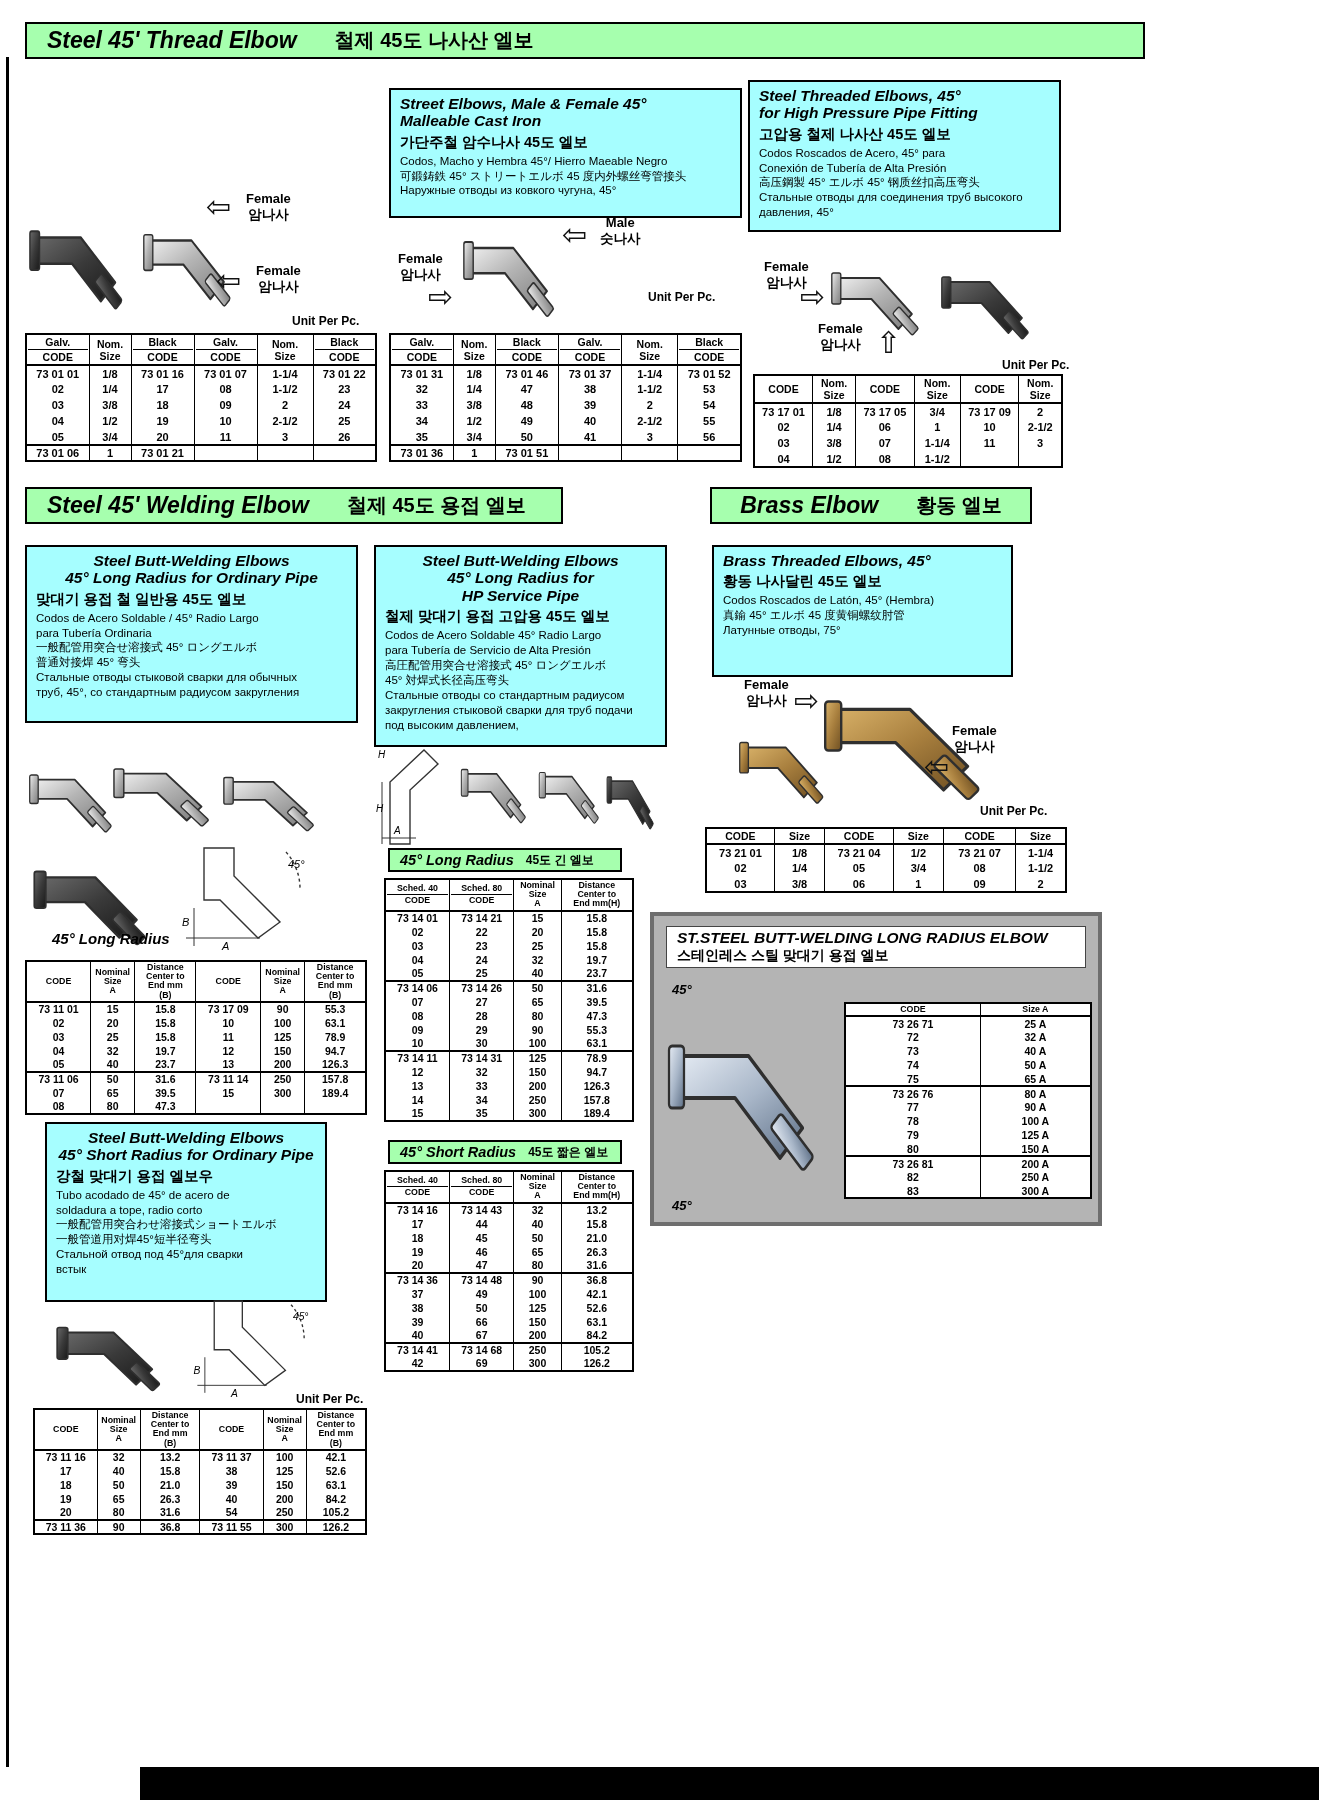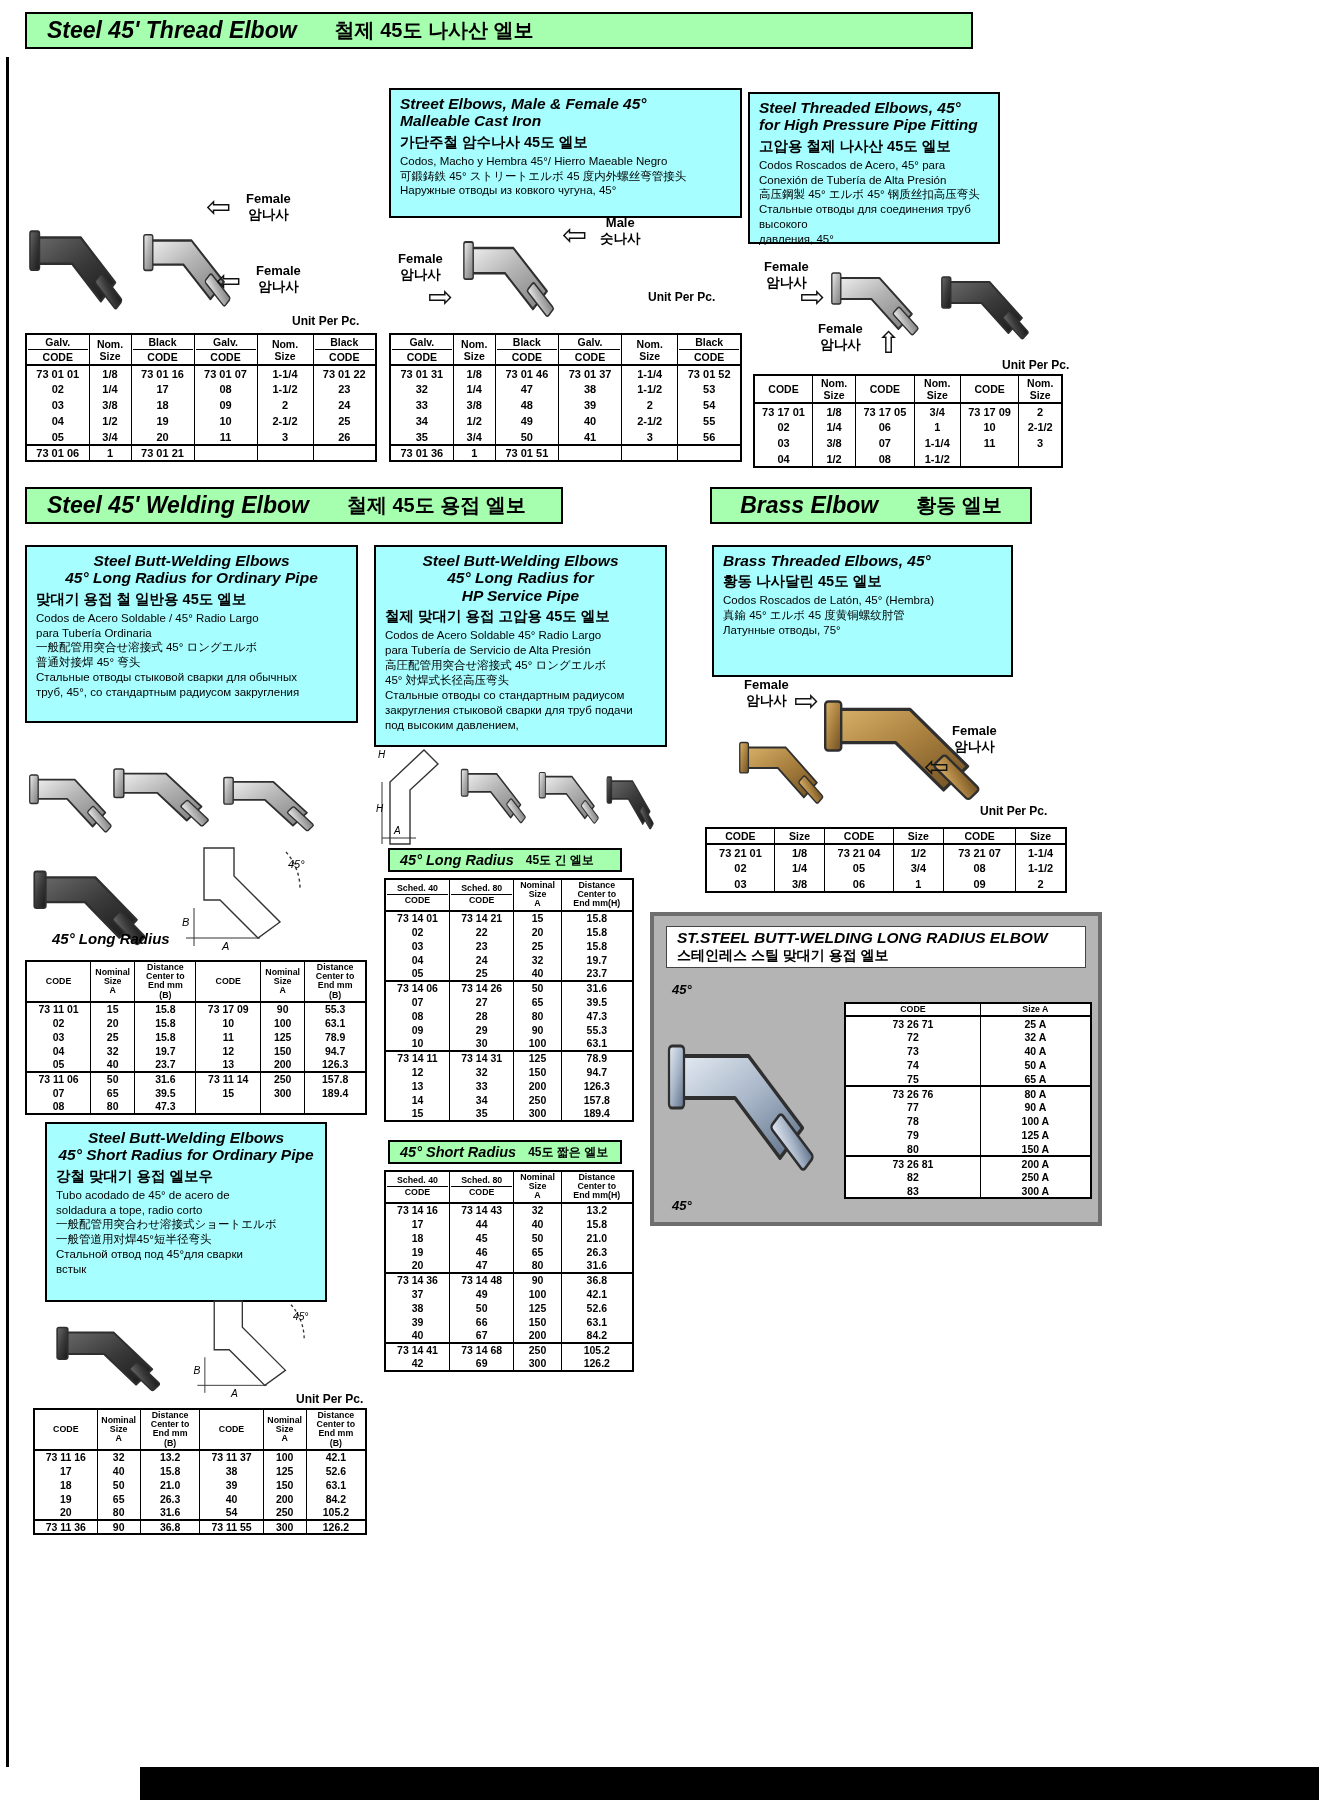--- a/index.html
+++ b/index.html
@@ -71,36 +71,36 @@
           <stop offset="1" stop-color="#5d6f86"></stop>
       </linearGradient>
       <symbol id="elbow" viewBox="0 0 120 100">
         <path d="M6,30 L55,30 L91,66 L76,81 L46,51 L6,51 Z" stroke="#2f2f2f" stroke-width="2" stroke-linejoin="round"></path>
         <rect x="2" y="25" width="10" height="31" rx="2" stroke="#2f2f2f" stroke-width="1.5"></rect>
         <rect x="79" y="57.5" width="10" height="31" rx="2" stroke="#2f2f2f" stroke-width="1.5" transform="rotate(-45 84 73)"></rect>
       </symbol>
     </defs>
   </svg>
 
-  <div class="banner" style="left:25px;top:12px;width:948px;height:37px">
+  <div class="banner" style="left:25px;top:22px;width:1120px;height:37px">
     <span class="b-en">Steel 45' Thread Elbow</span>
     <span class="b-kr">철제 45도 나사산 엘보</span>
   </div>
 
 
   <div class="infobox" style="left:389px;top:88px;width:353px;height:130px">
     <div class="t1">Street Elbows, Male &amp; Female 45°</div>
     <div class="t1">Malleable Cast Iron</div>
     <div class="t2">가단주철 암수나사 45도 엘보</div>
     <div class="tl">Codos, Macho y Hembra 45°/ Hierro Maeable Negro</div>
     <div class="tl">可鍛鋳鉄 45°  ストリートエルボ 45 度内外螺丝弯管接头</div>
     <div class="tl">Наружные отводы из ковкого чугуна, 45°</div>
   </div>
 
-  <div class="infobox" style="left:748px;top:92px;width:252px;height:152px">
+  <div class="infobox" style="left:748px;top:80px;width:313px;height:152px">
     <div class="t1">Steel Threaded Elbows, 45°</div>
     <div class="t1">for High Pressure Pipe Fitting</div>
     <div class="t2">고압용 철제 나사산 45도 엘보</div>
     <div class="tl">Codos Roscados de Acero, 45° para</div>
     <div class="tl">Conexión de Tubería de Alta Presión</div>
     <div class="tl">高压鋼製 45°  エルボ      45° 钢质丝扣高压弯头</div>
     <div class="tl">Стальные отводы для соединения труб высокого</div>
     <div class="tl">давления, 45°</div>
   </div>
 

